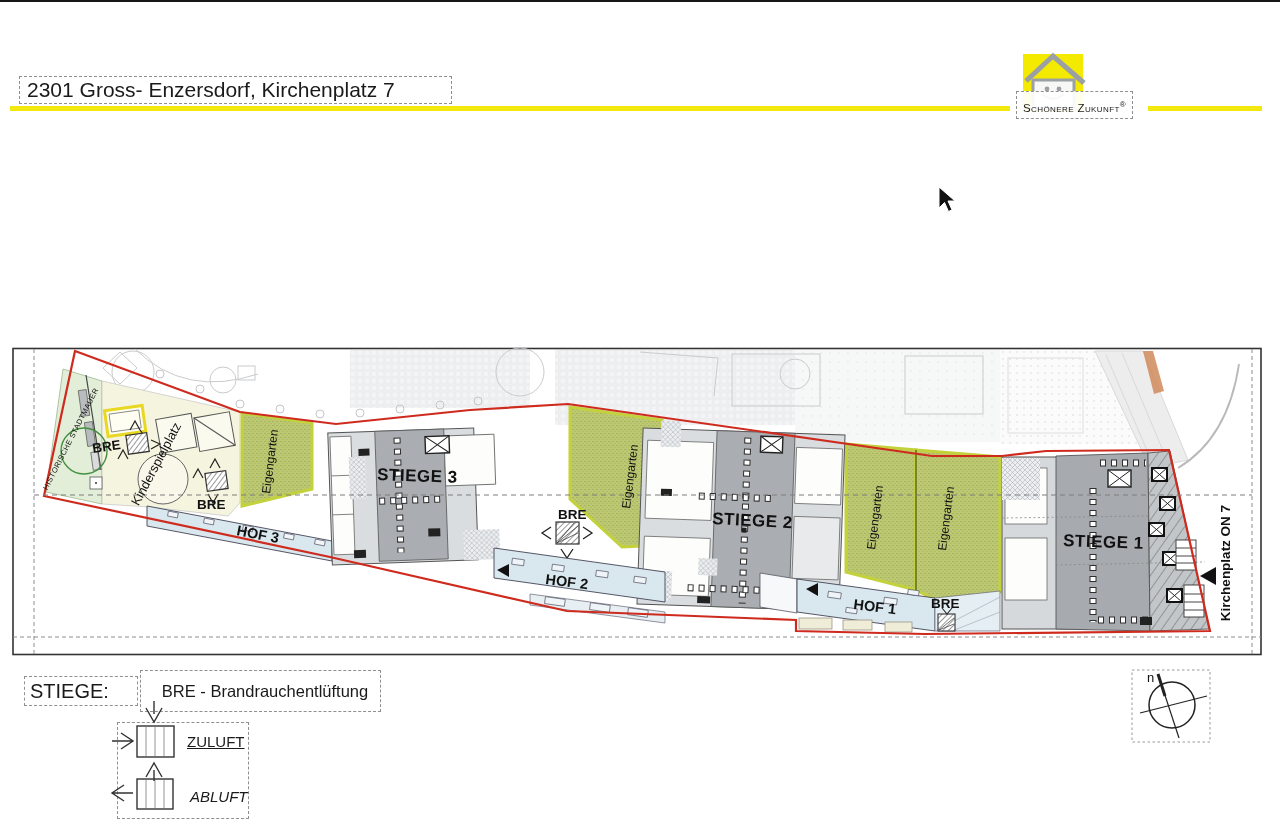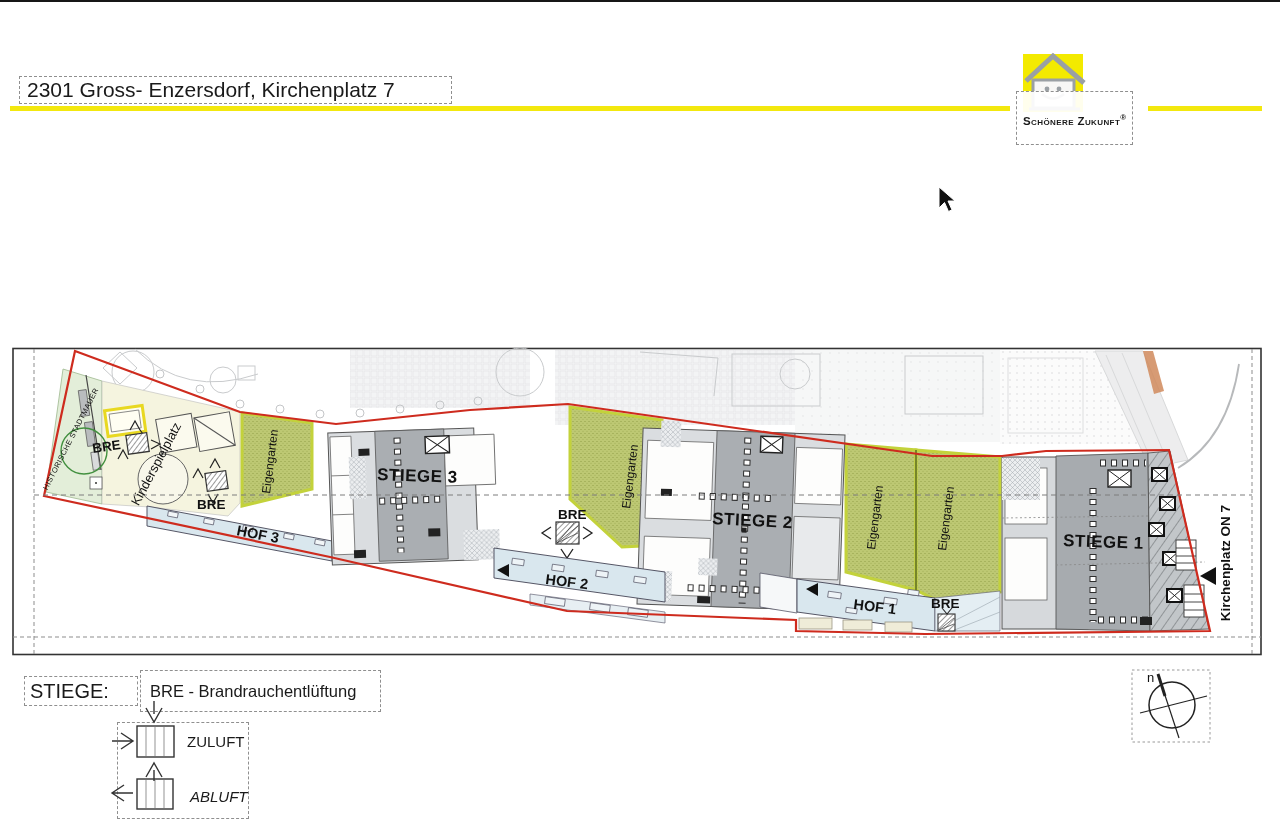--- a/index.html
+++ b/index.html
@@ -7,28 +7,28 @@
         font-family:"Liberation Sans","DejaVu Sans",sans-serif;color:#1a1a1a;}
   .abs{position:absolute;}
   .dashed{border:1px dashed #8f8f8f;}
   #top-edge{left:0;top:0;width:1280px;height:2px;background:#161616;}
   #title-box{left:19px;top:76px;width:424px;height:26px;font-size:21px;line-height:26px;padding-left:7px;}
   .yline{top:106px;height:5px;background:#f3e80e;}
   #yline-left{left:10px;width:1000px;}
   #yline-right{left:1148px;width:114px;}
   #subtitle-box{left:19px;top:111px;width:424px;height:83px;font-size:20px;line-height:25px;padding:29px 0 0 7px;}
   #logo-square{left:1020px;top:50px;width:92px;height:66px;}
-  #logo-text-box{left:1016px;top:91px;height:16px;line-height:16px;padding:18px 6px;background:rgba(255,255,255,.93);
-        font-weight:bold;font-size:11.5px;font-variant:small-caps;letter-spacing:.4px;white-space:nowrap;}
+  #logo-text-box{left:1016px;top:91px;height:16px;line-height:16px;padding:5px 6px;background:rgba(255,255,255,.93);
+        font-weight:normal;font-size:11.5px;font-variant:small-caps;letter-spacing:.4px;white-space:nowrap;}
   #logo-text-box sup{font-size:8px;}
   #legend-heading-box{left:24px;top:676px;width:107px;height:28px;font-size:20px;line-height:28px;padding-left:5px;}
-  #legend-bre-box{left:140px;top:670px;width:230px;height:40px;font-size:16.5px;line-height:40px;padding-left:9px;}
+  #legend-bre-box{left:140px;top:670px;width:230px;height:40px;font-size:16.5px;line-height:40px;padding-left:9px;text-align:center;}
   #legend-symbol-box{left:117px;top:722px;width:130px;height:95px;}
   .legend-lbl{font-size:15px;}
-  #zuluft-lbl{left:187px;top:733px;}
+  #zuluft-lbl{left:187px;top:733px;text-decoration:underline;}
   #abluft-lbl{left:190px;top:788px;font-style:italic;}
   svg text{fill:#111;}
   .chB{stroke:#2e2e2e;stroke-width:7;stroke-dasharray:6 5;fill:none;}
   .chW{stroke:#ffffff;stroke-width:5;stroke-dasharray:4 7;stroke-dashoffset:-1;fill:none;}
   .lblS{font-size:17px;font-weight:bold;letter-spacing:.5px;}
   .lblH{font-size:14.5px;font-weight:bold;}
   .lblB{font-size:13.5px;font-weight:600;}
   .lblG{font-size:12px;}
 </style>
 </head>

